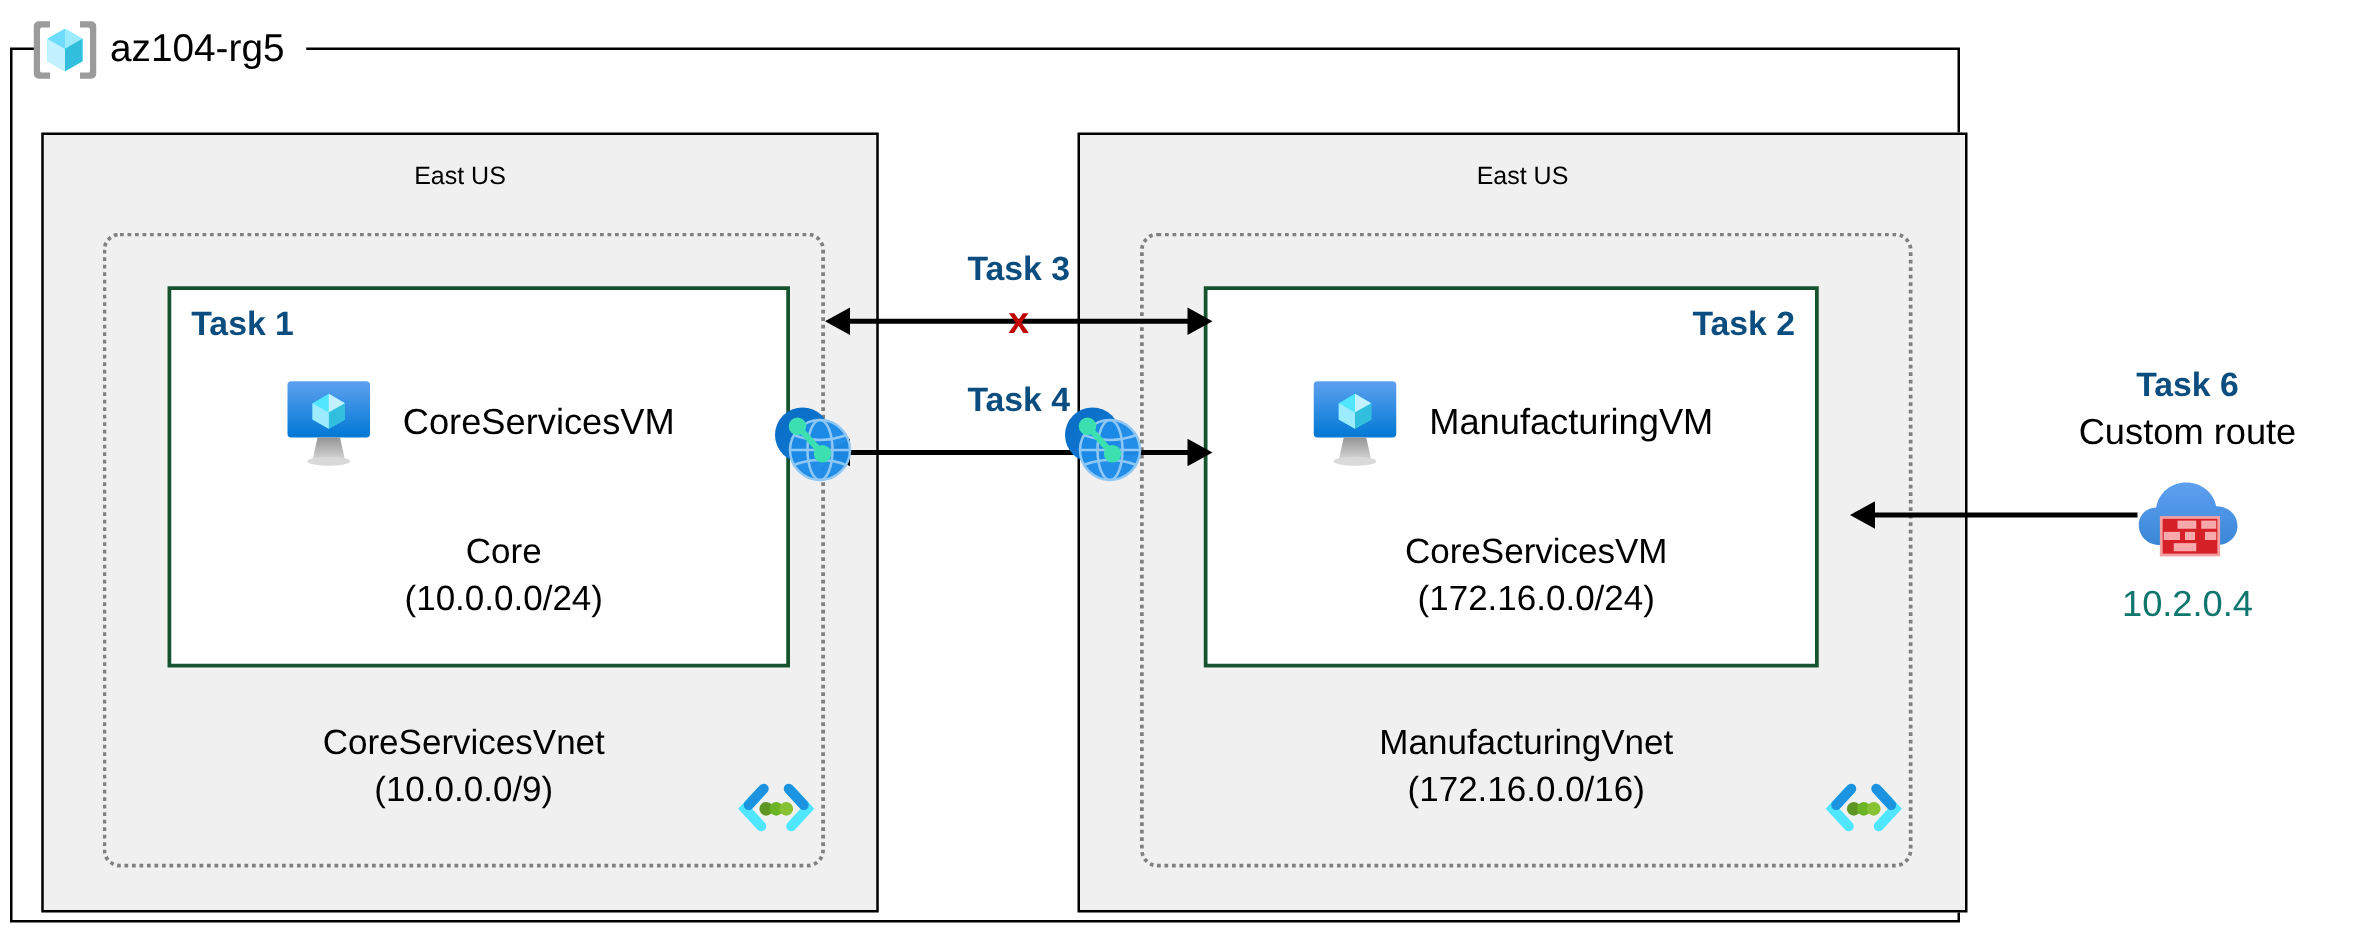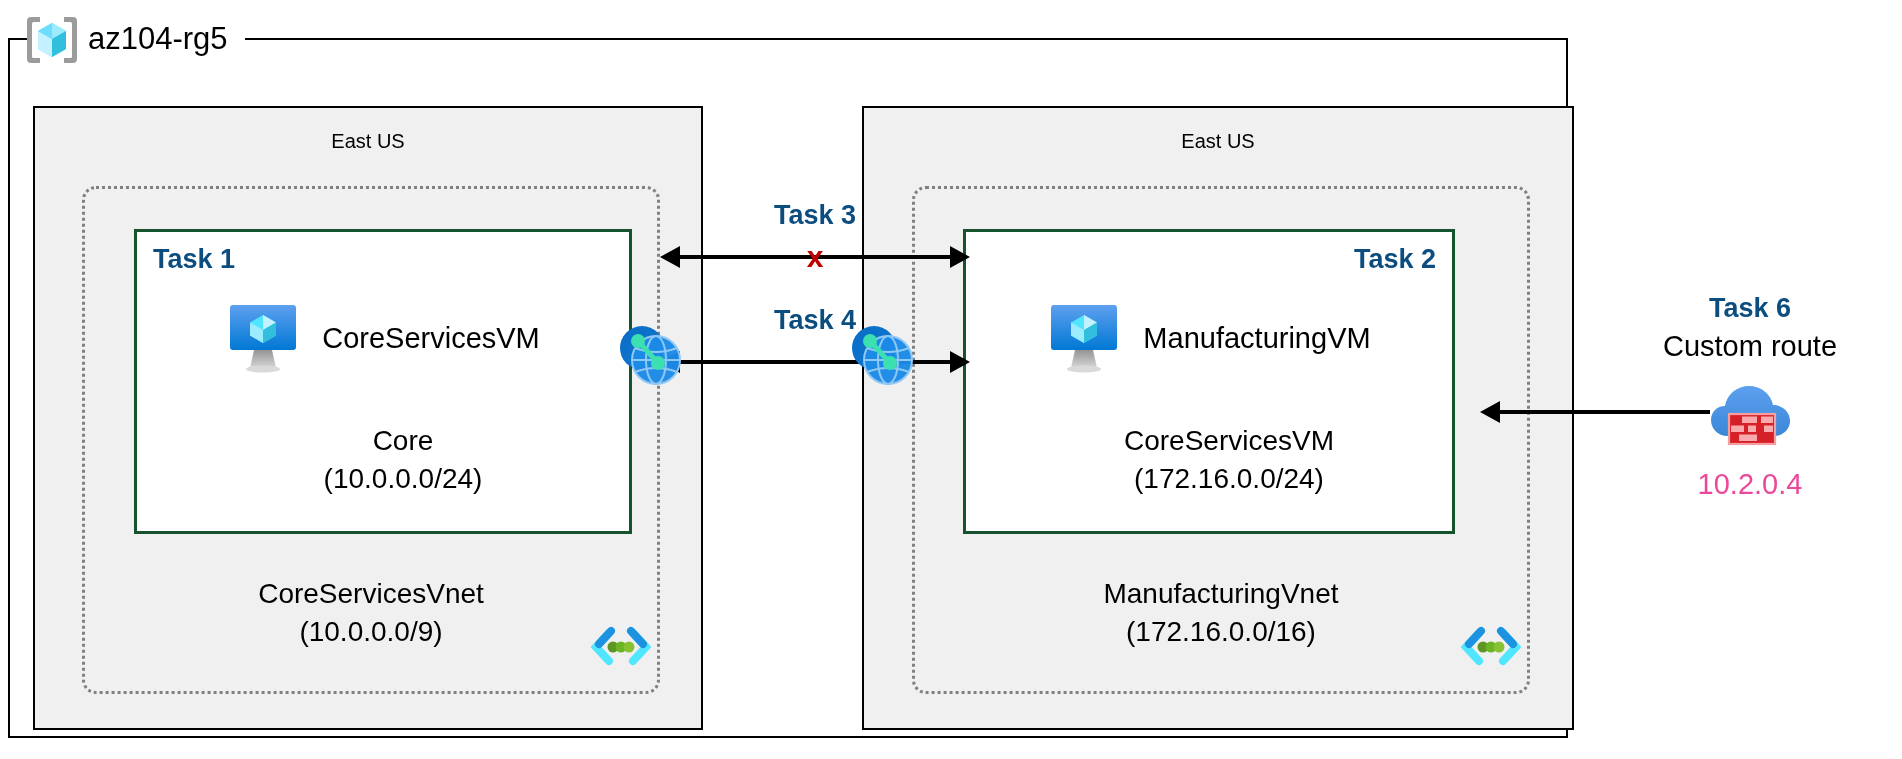--- a/index.html
+++ b/index.html
@@ -208,21 +208,21 @@
     color:#000;
     line-height:40px;
   }
   .fw-icon{
     width:92px; height:80px;
     margin:12px auto 0 auto;
     display:block;
   }
   .fw-ip{
     font-size:29px;
-    color:#ec4899;
+    color:#0f766e;
     line-height:40px;
     margin-top:6px;
   }
 </style>
 </head>
 <body>
 
 <div id="stage">
 
   <div class="rg-frame"></div>

